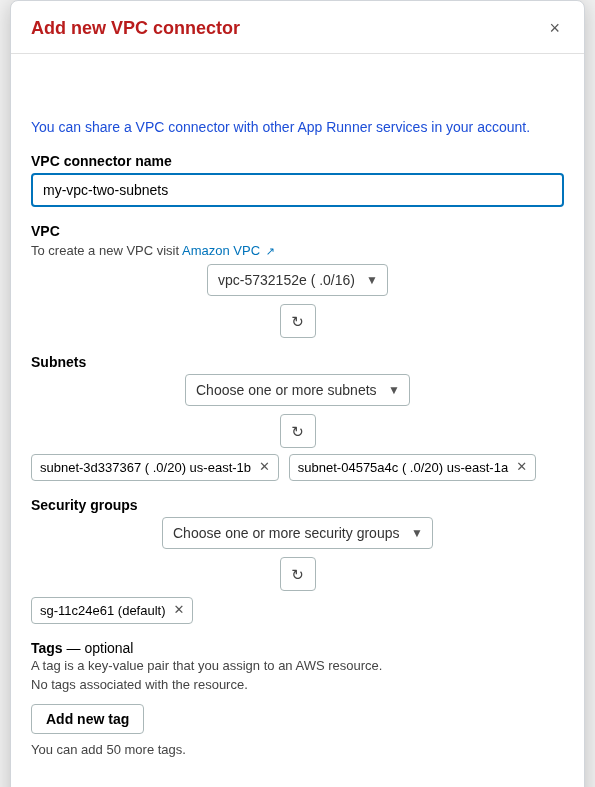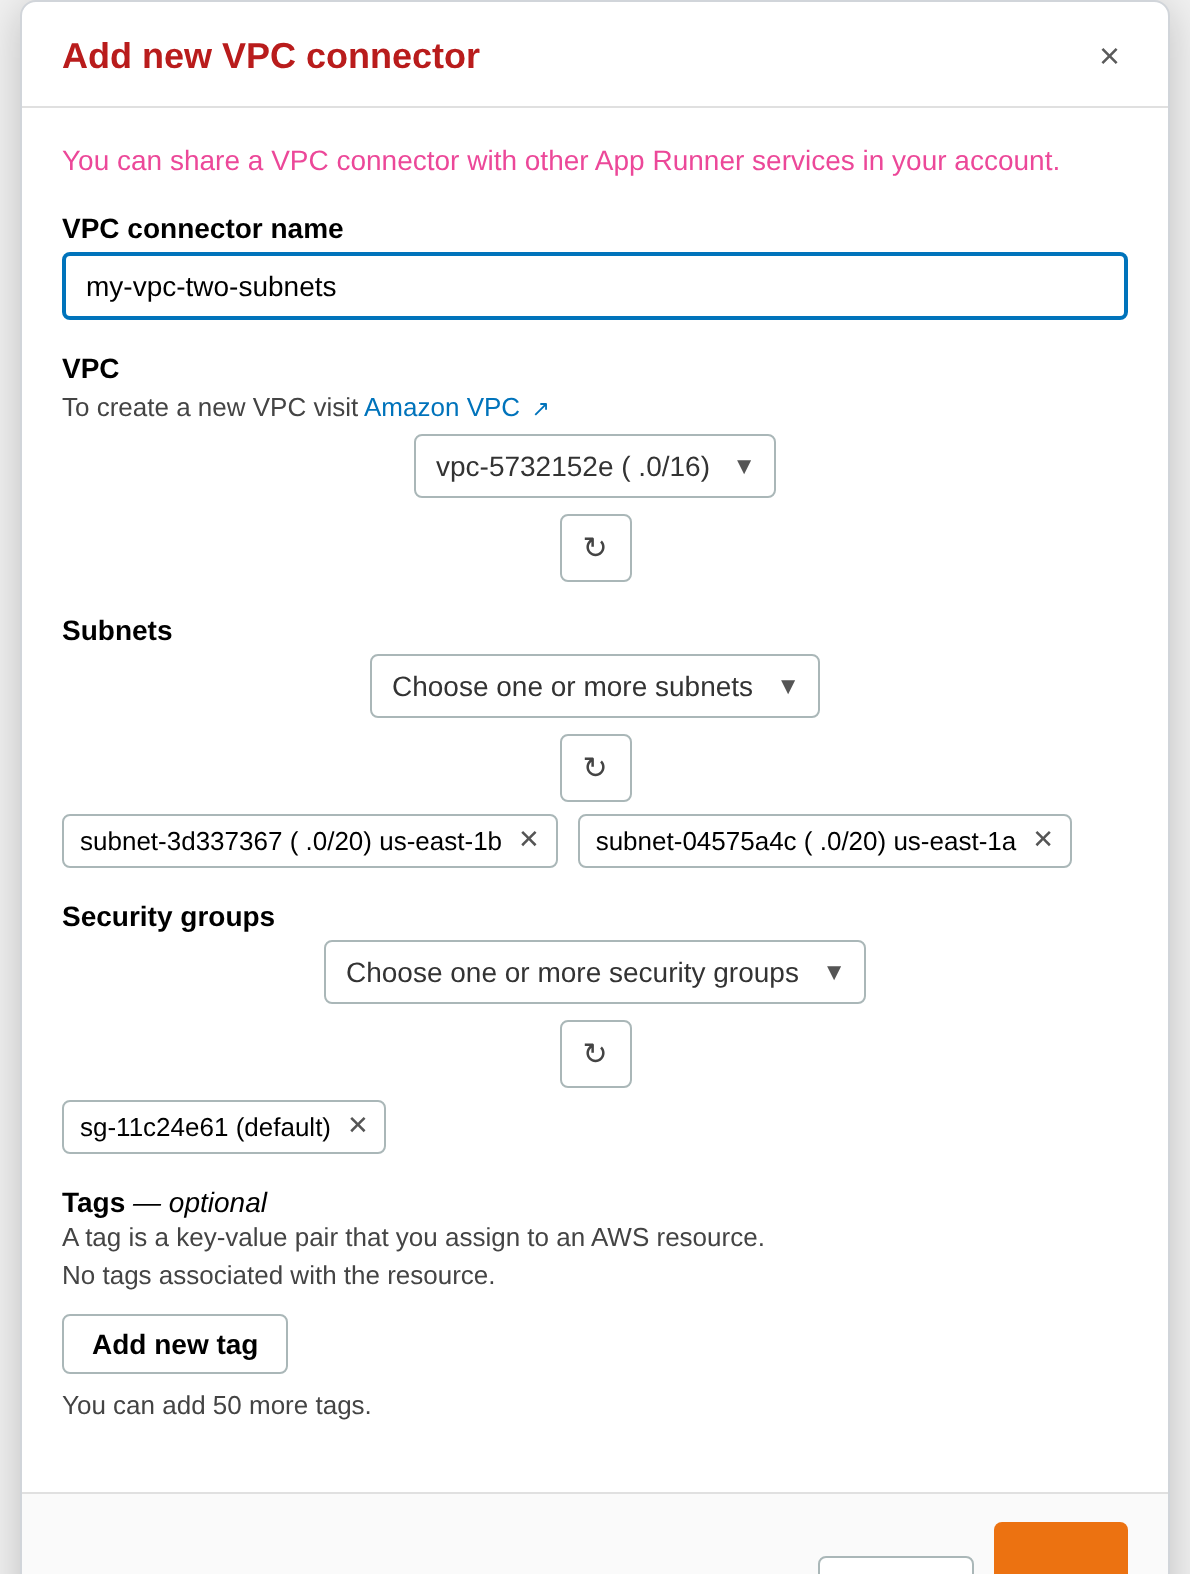--- a/index.html
+++ b/index.html
@@ -38,23 +38,24 @@
       cursor: pointer;
       font-size: 18px;
       color: #5a5a5a;
       line-height: 1;
       padding: 2px 4px;
     }
     .modal-body {
       padding: 18px 20px 20px 20px;
     }
     .description-text {
-      color: #ec4899;
+      color: #1d4ed8;
       font-size: 14px;
       margin-bottom: 18px;
+      margin-top: 47px;
     }
     .field-group {
       margin-bottom: 16px;
     }
     .field-label {
       font-weight: 700;
       font-size: 14px;
       color: #000;
       margin-bottom: 4px;
     }
@@ -151,21 +152,20 @@
       padding: 0;
       line-height: 1;
     }
     .tags-section-label {
       font-weight: 700;
       font-size: 14px;
       color: #000;
       margin-bottom: 2px;
     }
     .tags-optional {
-      font-style: italic;
       font-weight: 400;
     }
     .tags-desc {
       font-size: 13px;
       color: #444;
       margin-bottom: 4px;
     }
     .no-tags-text {
       font-size: 13px;
       color: #444;

